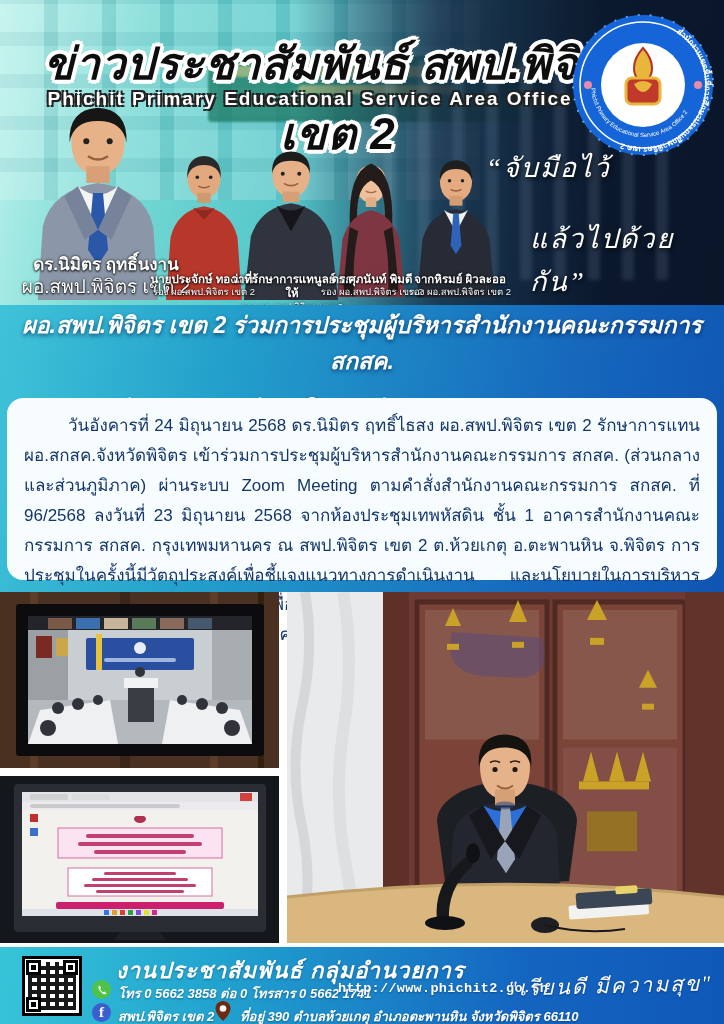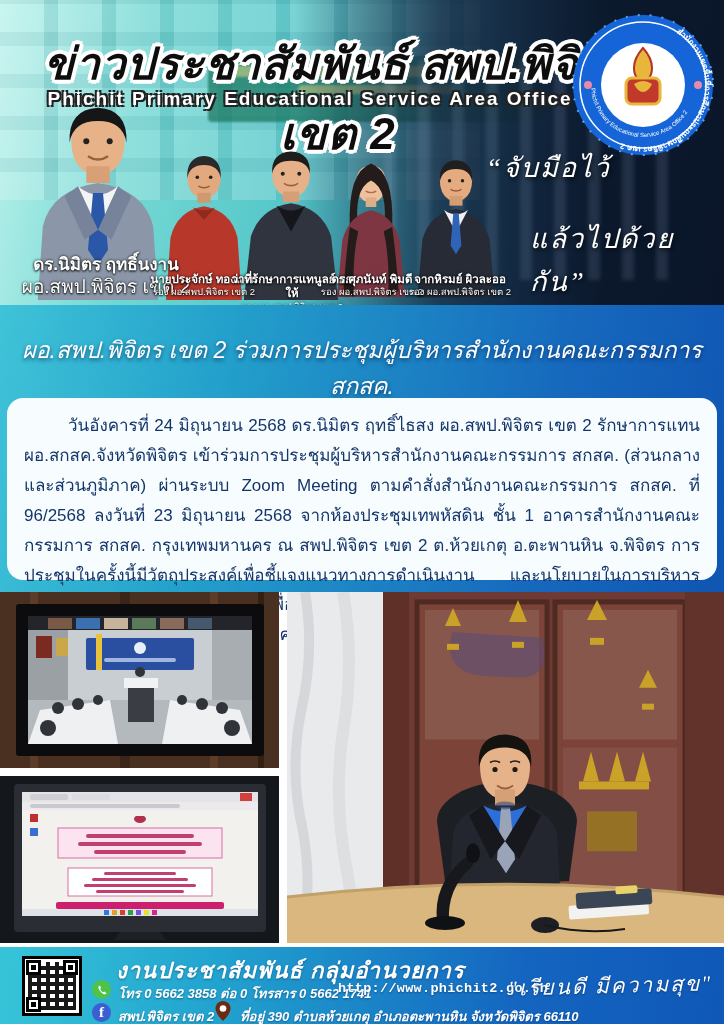--- a/index.html
+++ b/index.html
@@ -47,21 +47,21 @@
   .cap-1 { left:8px;  top:254px; width:196px; } .cap-1 .nm{font-size:17px;} .cap-1 .rl{font-size:19px; font-weight:normal;}
   .cap-sm .nm { font-size:11.5px; } .cap-sm .rl { font-size:9.5px; }
   .cap-2 { left:140px; top:272px; width:128px; }
   .cap-3 { left:226px; top:272px; width:132px; }
   .cap-4 { left:314px; top:272px; width:116px; }
   .cap-5 { left:402px; top:272px; width:116px; }
 
   
   #band { position:absolute; left:0; top:305px; width:724px; height:287px;
     background:linear-gradient(100deg,#3fc3d8 0%,#23a0cb 30%,#1668bd 75%,#0f55b2 100%); }
-  .headline { padding-top:27px; text-align:center; color:#fff; font-weight:normal; font-style:italic;
+  .headline { padding-top:2px; text-align:center; color:#fff; font-weight:bold; font-style:italic;
     text-shadow:0 2px 4px rgba(0,25,70,.65); }
   .headline .l1 { font-size:23px; }
   .headline .l2 { font-size:22px; margin-top:11px; }
   .bodybox { position:absolute; left:7px; top:93px; width:710px; height:182px; background:#f7fcff; border-radius:16px;
     padding:13px 17px 10px; color:#14366b; font-size:17px; line-height:1.76; text-align:justify; }
   .bodybox p { text-indent:44px; }
 
   
   .photo { position:absolute; overflow:hidden; background:#222; }
   #photoA { left:0;   top:592px; width:279px; height:176px; }

